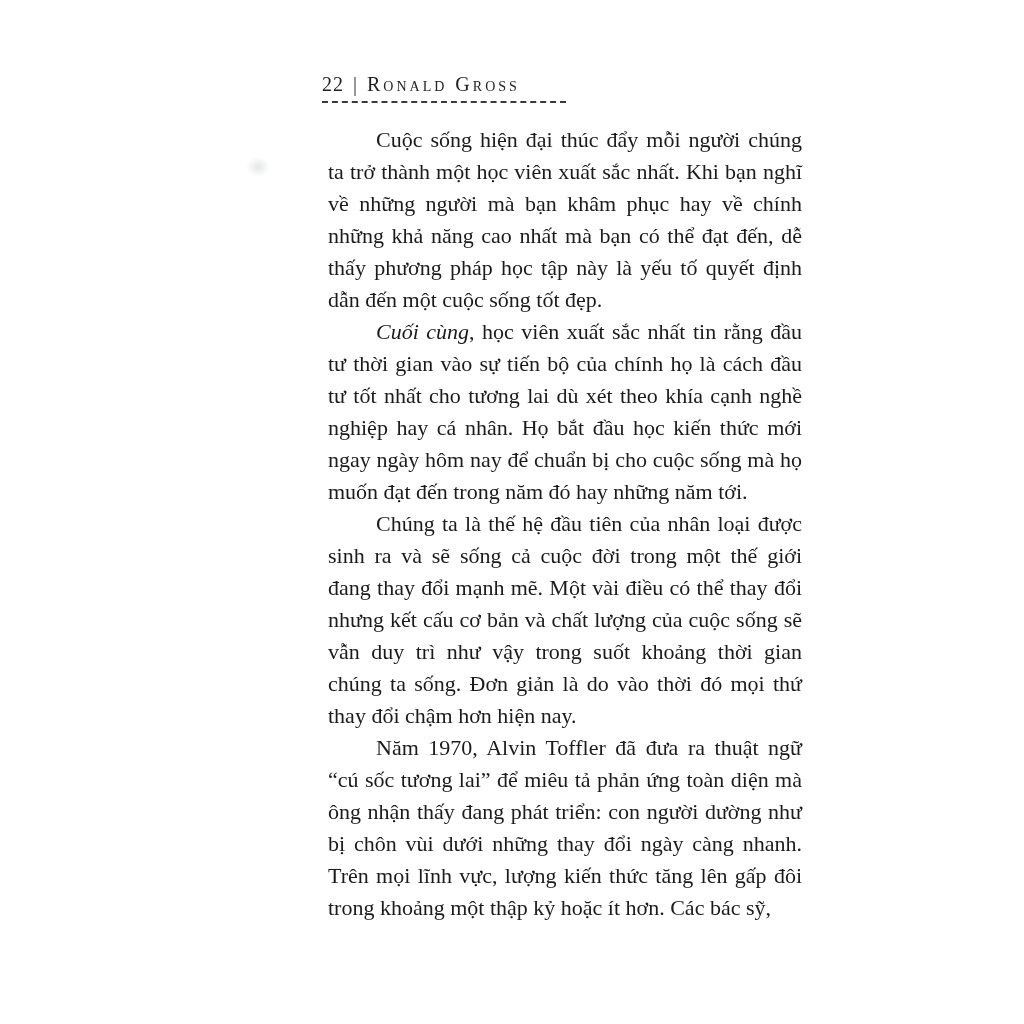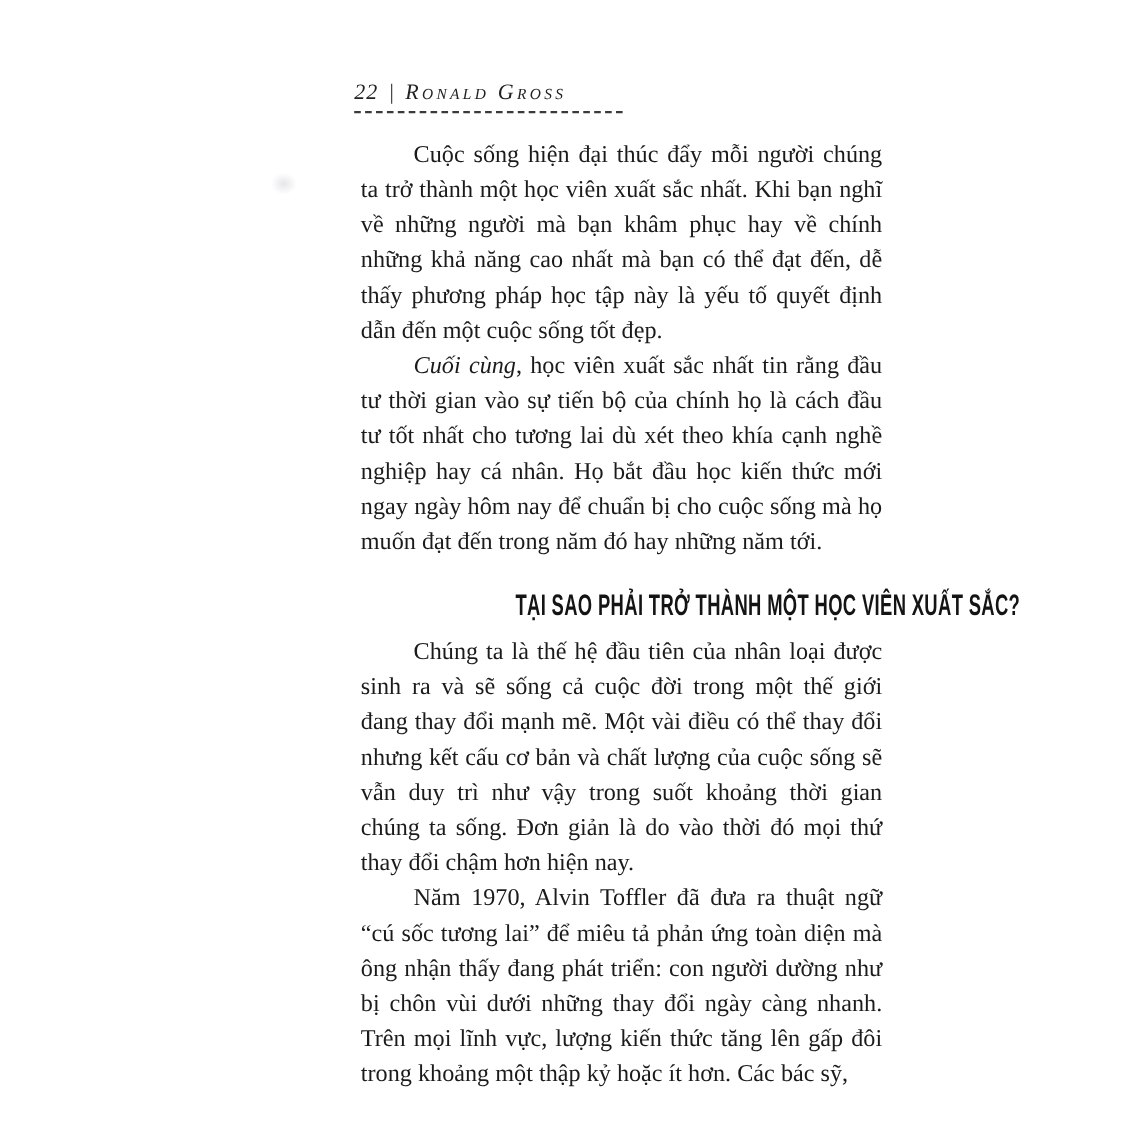--- a/index.html
+++ b/index.html
@@ -19,21 +19,20 @@
   .header {
     position: absolute;
     left: 322px; top: 73px;
   }
   .header-line {
     display: flex;
     align-items: baseline;
     font-size: 20px;
     color: #222222;
     white-space: nowrap;
-    font-style: italic;
   }
   .pagenum { letter-spacing: 1px; }
   .hdiv {
     margin: 0 10px 0 9px;
     font-weight: 400;
     color: #333333;
   }
   .running {
     font-variant: small-caps;
     letter-spacing: 3px;
@@ -101,21 +100,20 @@
     </div>
     <div class="dashes"></div>
   </div>
 
   <div class="column">
 
     <p class="para">Cuộc sống hiện đại thúc đẩy mỗi người chúng ta trở thành một học viên xuất sắc nhất. Khi bạn nghĩ về những người mà bạn khâm phục hay về chính những khả năng cao nhất mà bạn có thể đạt đến, dễ thấy phương pháp học tập này là yếu tố quyết định dẫn đến một cuộc sống tốt đẹp.</p>
 
     <p class="para"><em>Cuối cùng</em><span>, học viên xuất sắc nhất tin rằng đầu tư thời gian vào sự tiến bộ của chính họ là cách đầu tư tốt nhất cho tương lai dù xét theo khía cạnh nghề nghiệp hay cá nhân. Họ bắt đầu học kiến thức mới ngay ngày hôm nay để chuẩn bị cho cuộc sống mà họ muốn đạt đến trong năm đó hay những năm tới.</span></p>
 
-    <h2 class="heading"><span class="condensed">TẠI SAO PHẢI TRỞ THÀNH MỘT HỌC VIÊN XUẤT SẮC?</span></h2>
 
     <p class="para">Chúng ta là thế hệ đầu tiên của nhân loại được sinh ra và sẽ sống cả cuộc đời trong một thế giới đang thay đổi mạnh mẽ. Một vài điều có thể thay đổi nhưng kết cấu cơ bản và chất lượng của cuộc sống sẽ vẫn duy trì như vậy trong suốt khoảng thời gian chúng ta sống. Đơn giản là do vào thời đó mọi thứ thay đổi chậm hơn hiện nay.</p>
 
     <p class="para">Năm 1970, Alvin Toffler đã đưa ra thuật ngữ “cú sốc tương lai” để miêu tả phản ứng toàn diện mà ông nhận thấy đang phát triển: con người dường như bị chôn vùi dưới những thay đổi ngày càng nhanh. Trên mọi lĩnh vực, lượng kiến thức tăng lên gấp đôi trong khoảng một thập kỷ hoặc ít hơn. Các bác sỹ,</p>
 
   </div>
 
 </div>
 
 </body></html>

